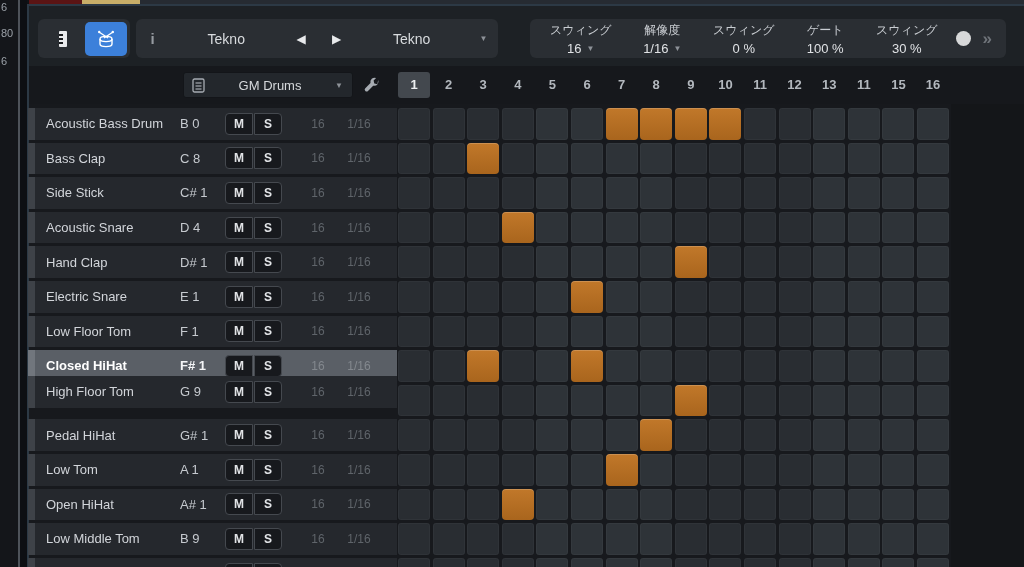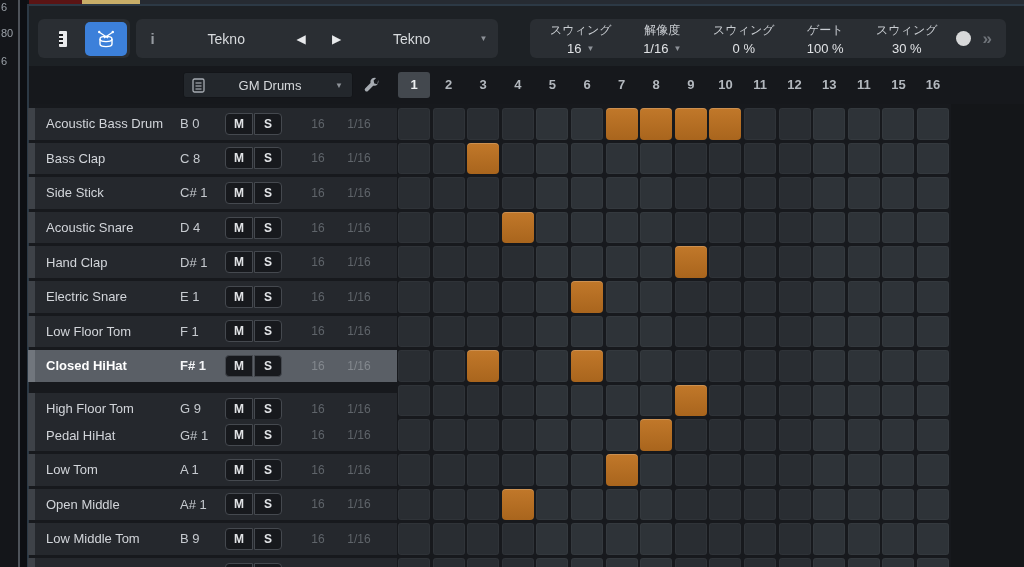--- a/index.html
+++ b/index.html
@@ -297,21 +297,21 @@
         <div class="handle"></div>
         <div class="tname">Closed HiHat</div>
         <div class="tnote">F# 1</div>
         <div class="ms">
           <div class="msbtn m">M</div>
           <div class="msbtn s">S</div>
         </div>
         <div class="dim steps-val">16</div>
         <div class="dim res-val">1/16</div>
       </div>
-      <div class="row" style="top: 289px;">
+      <div class="row" style="top: 272px;">
         <div class="handle"></div>
         <div class="tname">High Floor Tom</div>
         <div class="tnote">G 9</div>
         <div class="ms">
           <div class="msbtn m">M</div>
           <div class="msbtn s">S</div>
         </div>
         <div class="dim steps-val">16</div>
         <div class="dim res-val">1/16</div>
       </div>
@@ -332,21 +332,21 @@
         <div class="tnote">A 1</div>
         <div class="ms">
           <div class="msbtn m">M</div>
           <div class="msbtn s">S</div>
         </div>
         <div class="dim steps-val">16</div>
         <div class="dim res-val">1/16</div>
       </div>
       <div class="row" style="top: 384.6px;">
         <div class="handle"></div>
-        <div class="tname">Open Middle</div>
+        <div class="tname">Open HiHat</div>
         <div class="tnote">A# 1</div>
         <div class="ms">
           <div class="msbtn m">M</div>
           <div class="msbtn s">S</div>
         </div>
         <div class="dim steps-val">16</div>
         <div class="dim res-val">1/16</div>
       </div>
       <div class="row" style="top: 419.2px;">
         <div class="handle"></div>

